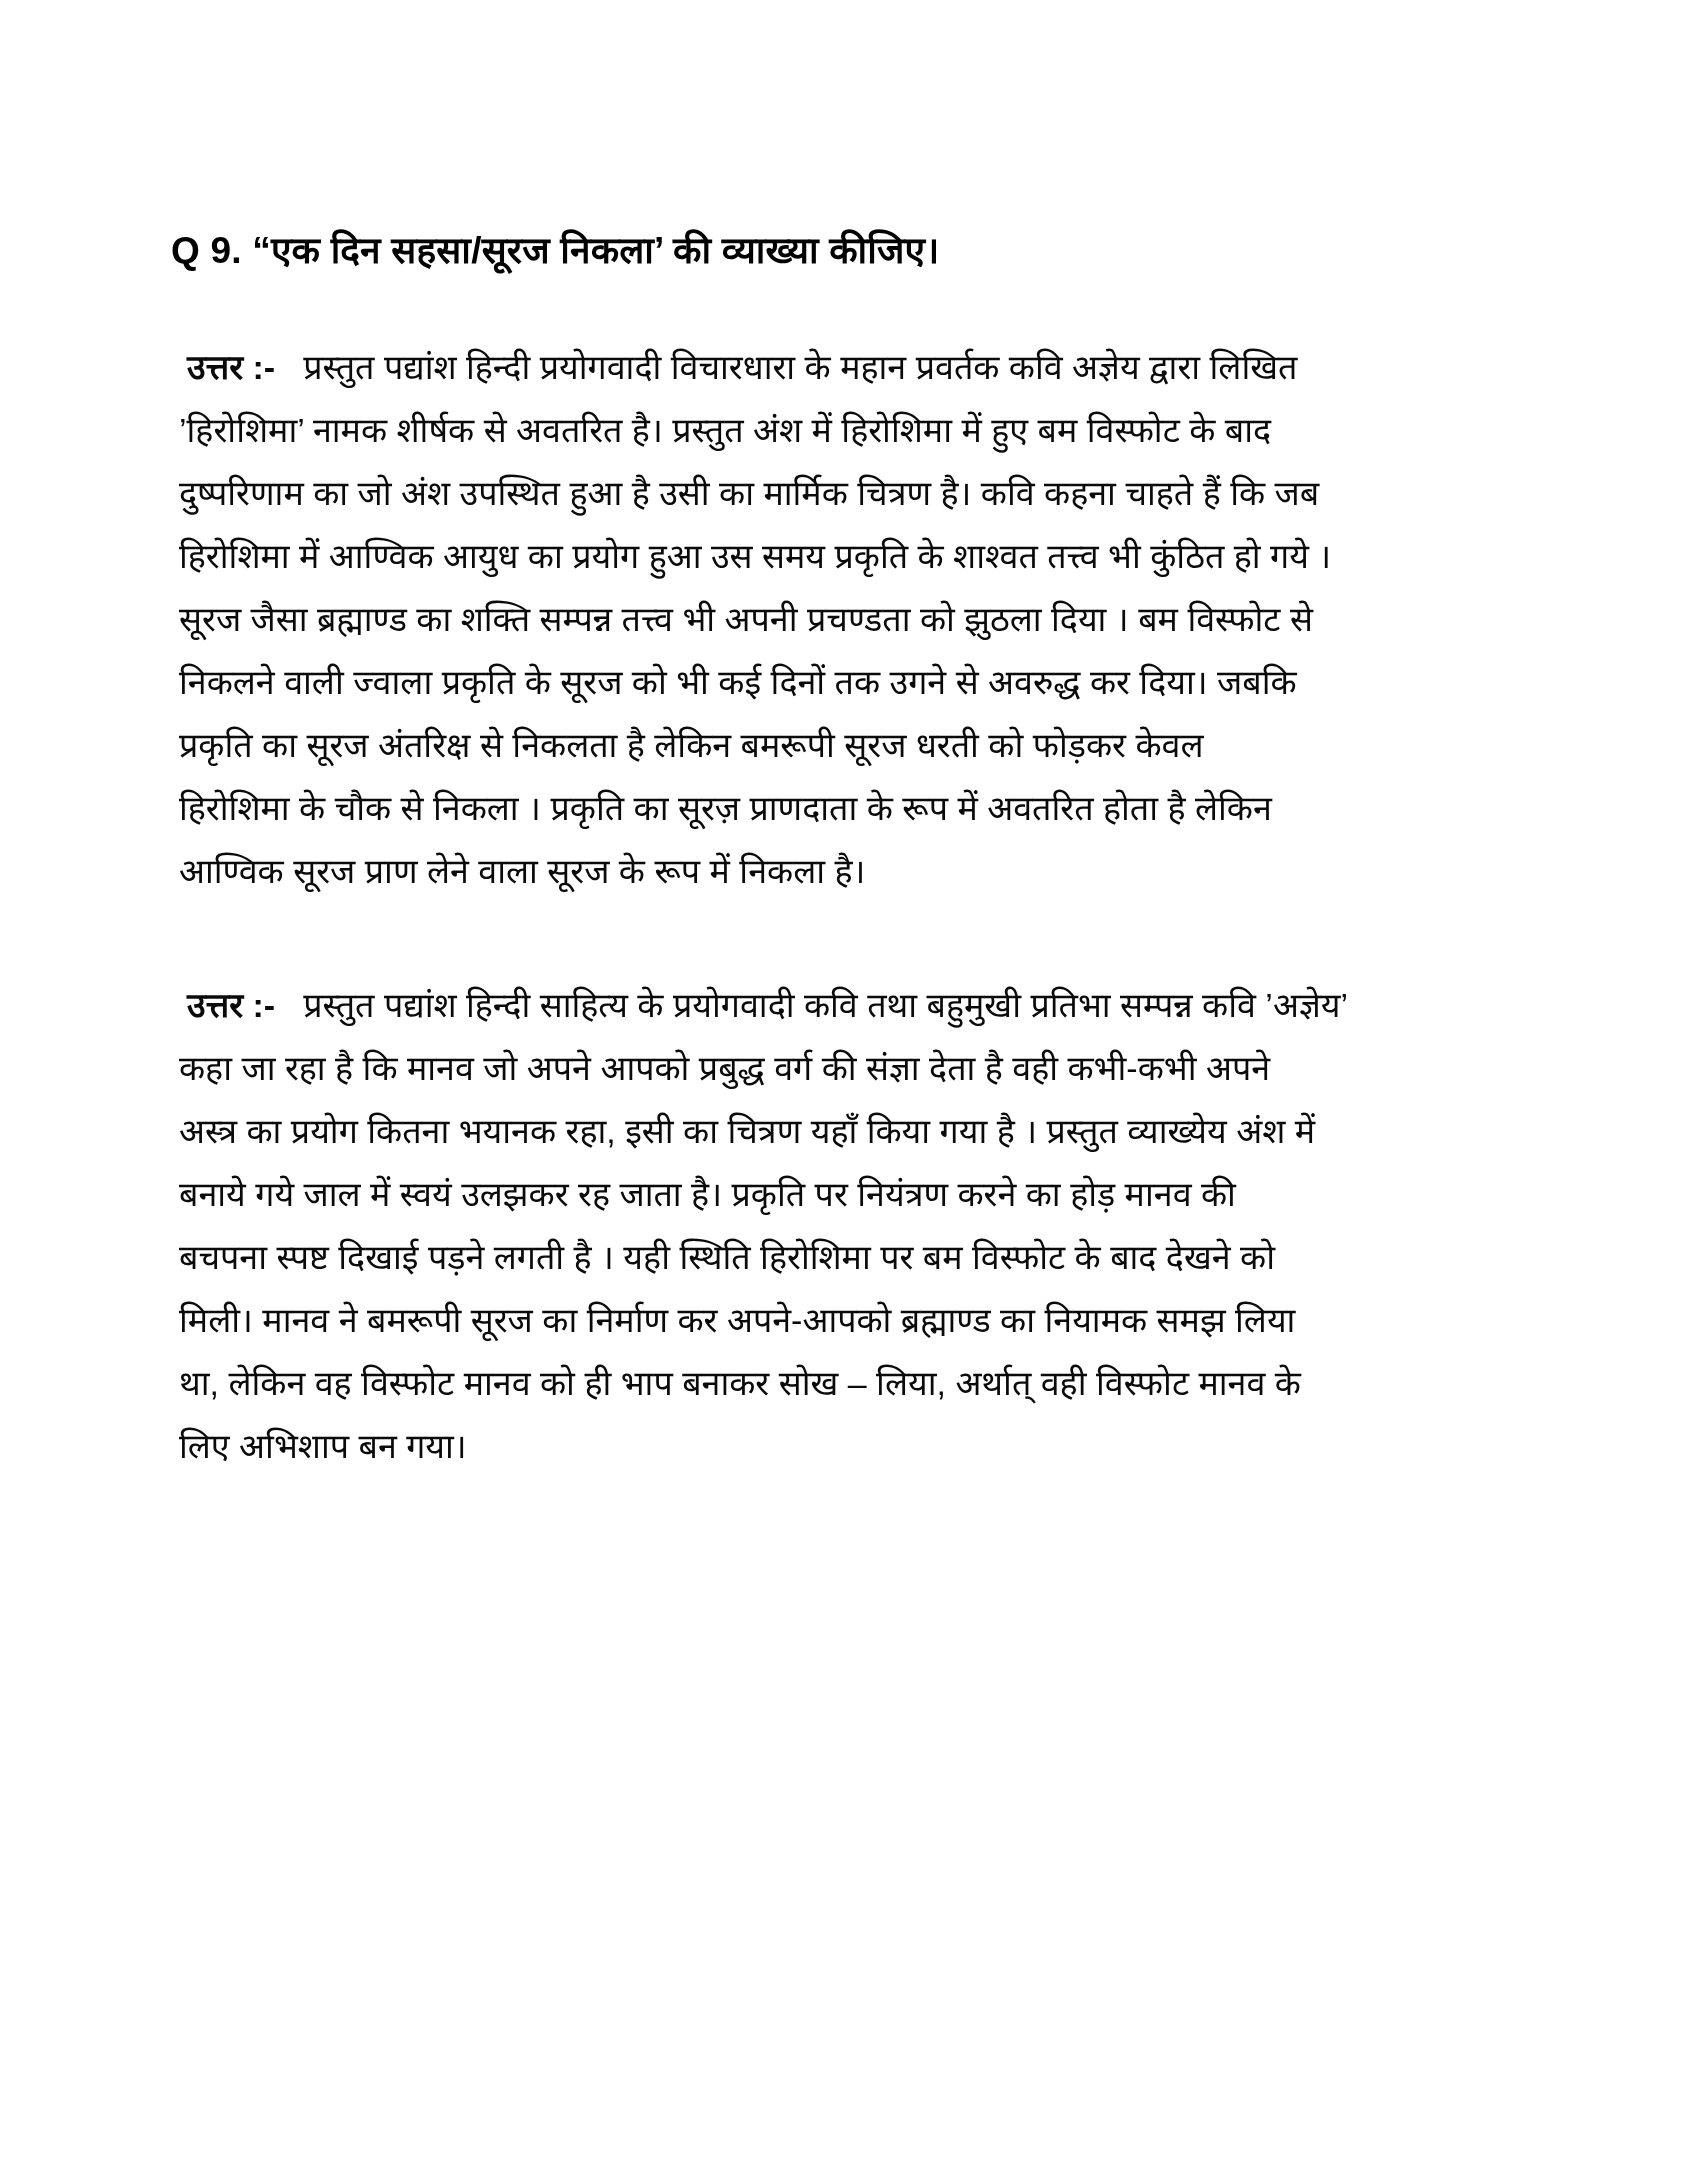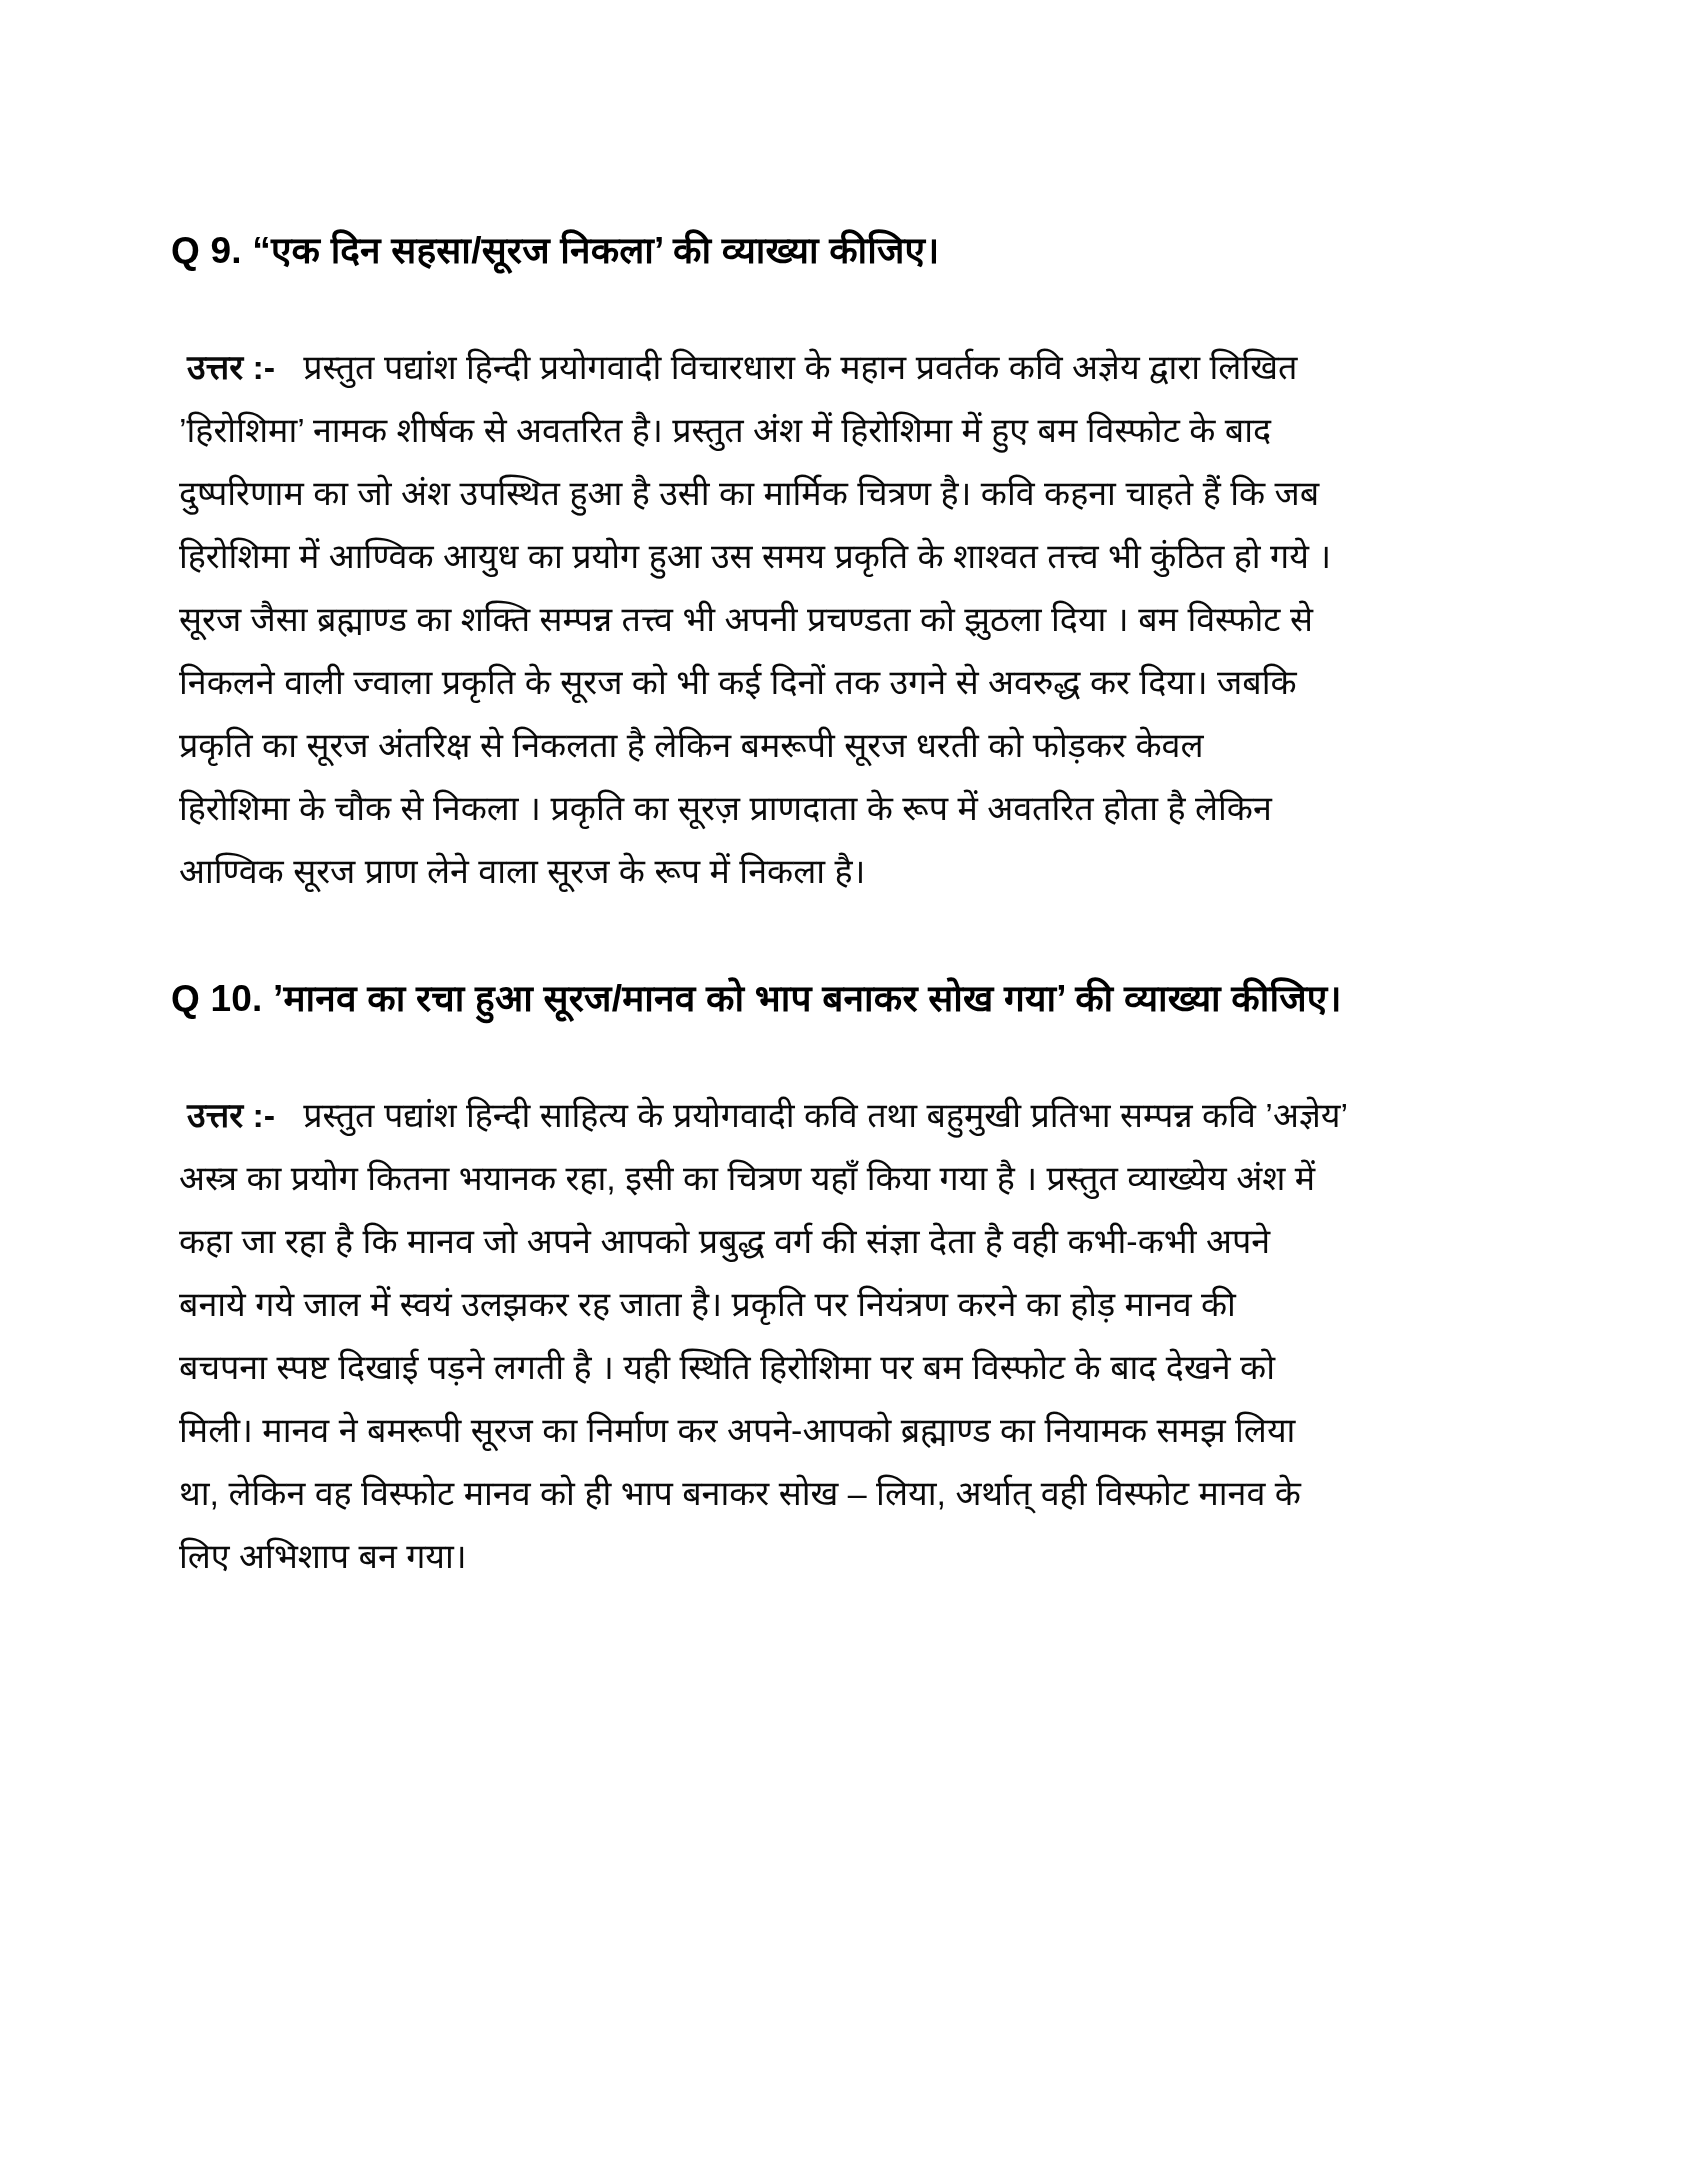--- a/index.html
+++ b/index.html
@@ -60,28 +60,27 @@
       <div class="line">’हिरोशिमा’ नामक शीर्षक से अवतरित है। प्रस्तुत अंश में हिरोशिमा में हुए बम विस्फोट के बाद</div>
       <div class="line">दुष्परिणाम का जो अंश उपस्थित हुआ है उसी का मार्मिक चित्रण है। कवि कहना चाहते हैं कि जब</div>
       <div class="line">हिरोशिमा में आण्विक आयुध का प्रयोग हुआ उस समय प्रकृति के शाश्वत तत्त्व भी कुंठित हो गये ।</div>
       <div class="line">सूरज जैसा ब्रह्माण्ड का शक्ति सम्पन्न तत्त्व भी अपनी प्रचण्डता को झुठला दिया । बम विस्फोट से</div>
       <div class="line">निकलने वाली ज्वाला प्रकृति के सूरज को भी कई दिनों तक उगने से अवरुद्ध कर दिया। जबकि</div>
       <div class="line">प्रकृति का सूरज अंतरिक्ष से निकलता है लेकिन बमरूपी सूरज धरती को फोड़कर केवल</div>
       <div class="line">हिरोशिमा के चौक से निकला । प्रकृति का सूरज़ प्राणदाता के रूप में अवतरित होता है लेकिन</div>
       <div class="line">आण्विक सूरज प्राण लेने वाला सूरज के रूप में निकला है।</div>
     </div>
 
-    <div class="q-heading">Q 10. ’मानव का रचा हुआ सूरज/मानव को भाप बनाकर सोख गया’ की व्याख्या कीजिए।</div>
 
     <div class="answer">
       <div class="line">
         <span class="answer-label">उत्तर :-</span><span>प्रस्तुत पद्यांश हिन्दी साहित्य के प्रयोगवादी कवि तथा बहुमुखी प्रतिभा सम्पन्न कवि ’अज्ञेय’</span>
       </div>
+      <div class="line">कहा जा रहा है कि मानव जो अपने आपको प्रबुद्ध वर्ग की संज्ञा देता है वही कभी-कभी अपने</div>
       <div class="line">अस्त्र का प्रयोग कितना भयानक रहा, इसी का चित्रण यहाँ किया गया है । प्रस्तुत व्याख्येय अंश में</div>
-      <div class="line">कहा जा रहा है कि मानव जो अपने आपको प्रबुद्ध वर्ग की संज्ञा देता है वही कभी-कभी अपने</div>
       <div class="line">बनाये गये जाल में स्वयं उलझकर रह जाता है। प्रकृति पर नियंत्रण करने का होड़ मानव की</div>
       <div class="line">बचपना स्पष्ट दिखाई पड़ने लगती है । यही स्थिति हिरोशिमा पर बम विस्फोट के बाद देखने को</div>
       <div class="line">मिली। मानव ने बमरूपी सूरज का निर्माण कर अपने-आपको ब्रह्माण्ड का नियामक समझ लिया</div>
       <div class="line">था, लेकिन वह विस्फोट मानव को ही भाप बनाकर सोख – लिया, अर्थात् वही विस्फोट मानव के</div>
       <div class="line">लिए अभिशाप बन गया।</div>
     </div>
 
   </div>
 </div>
 

